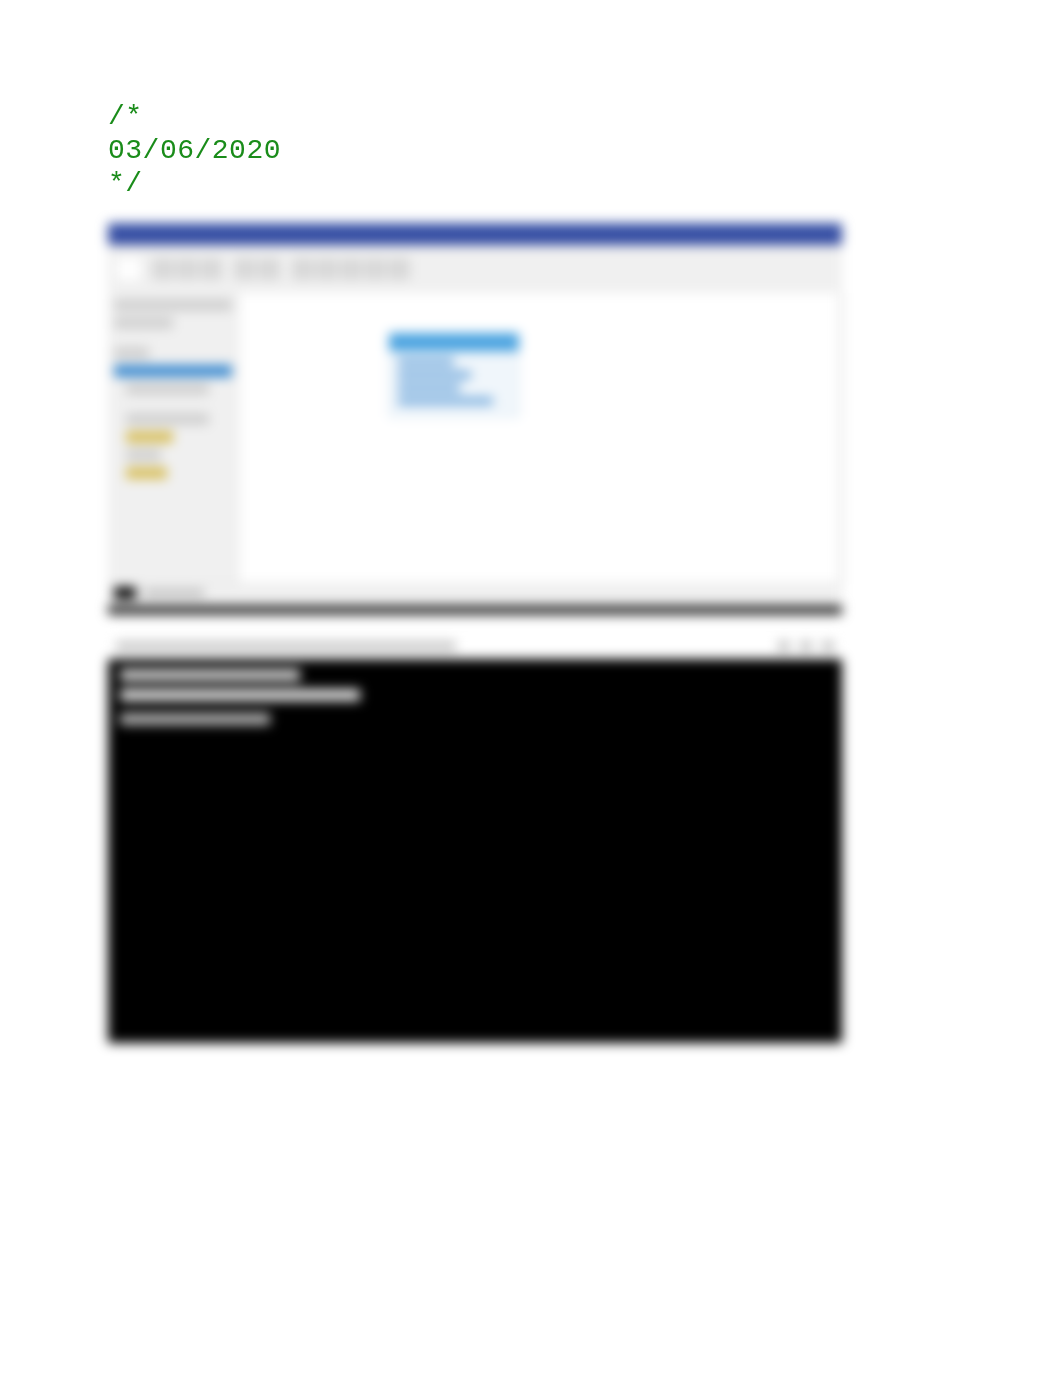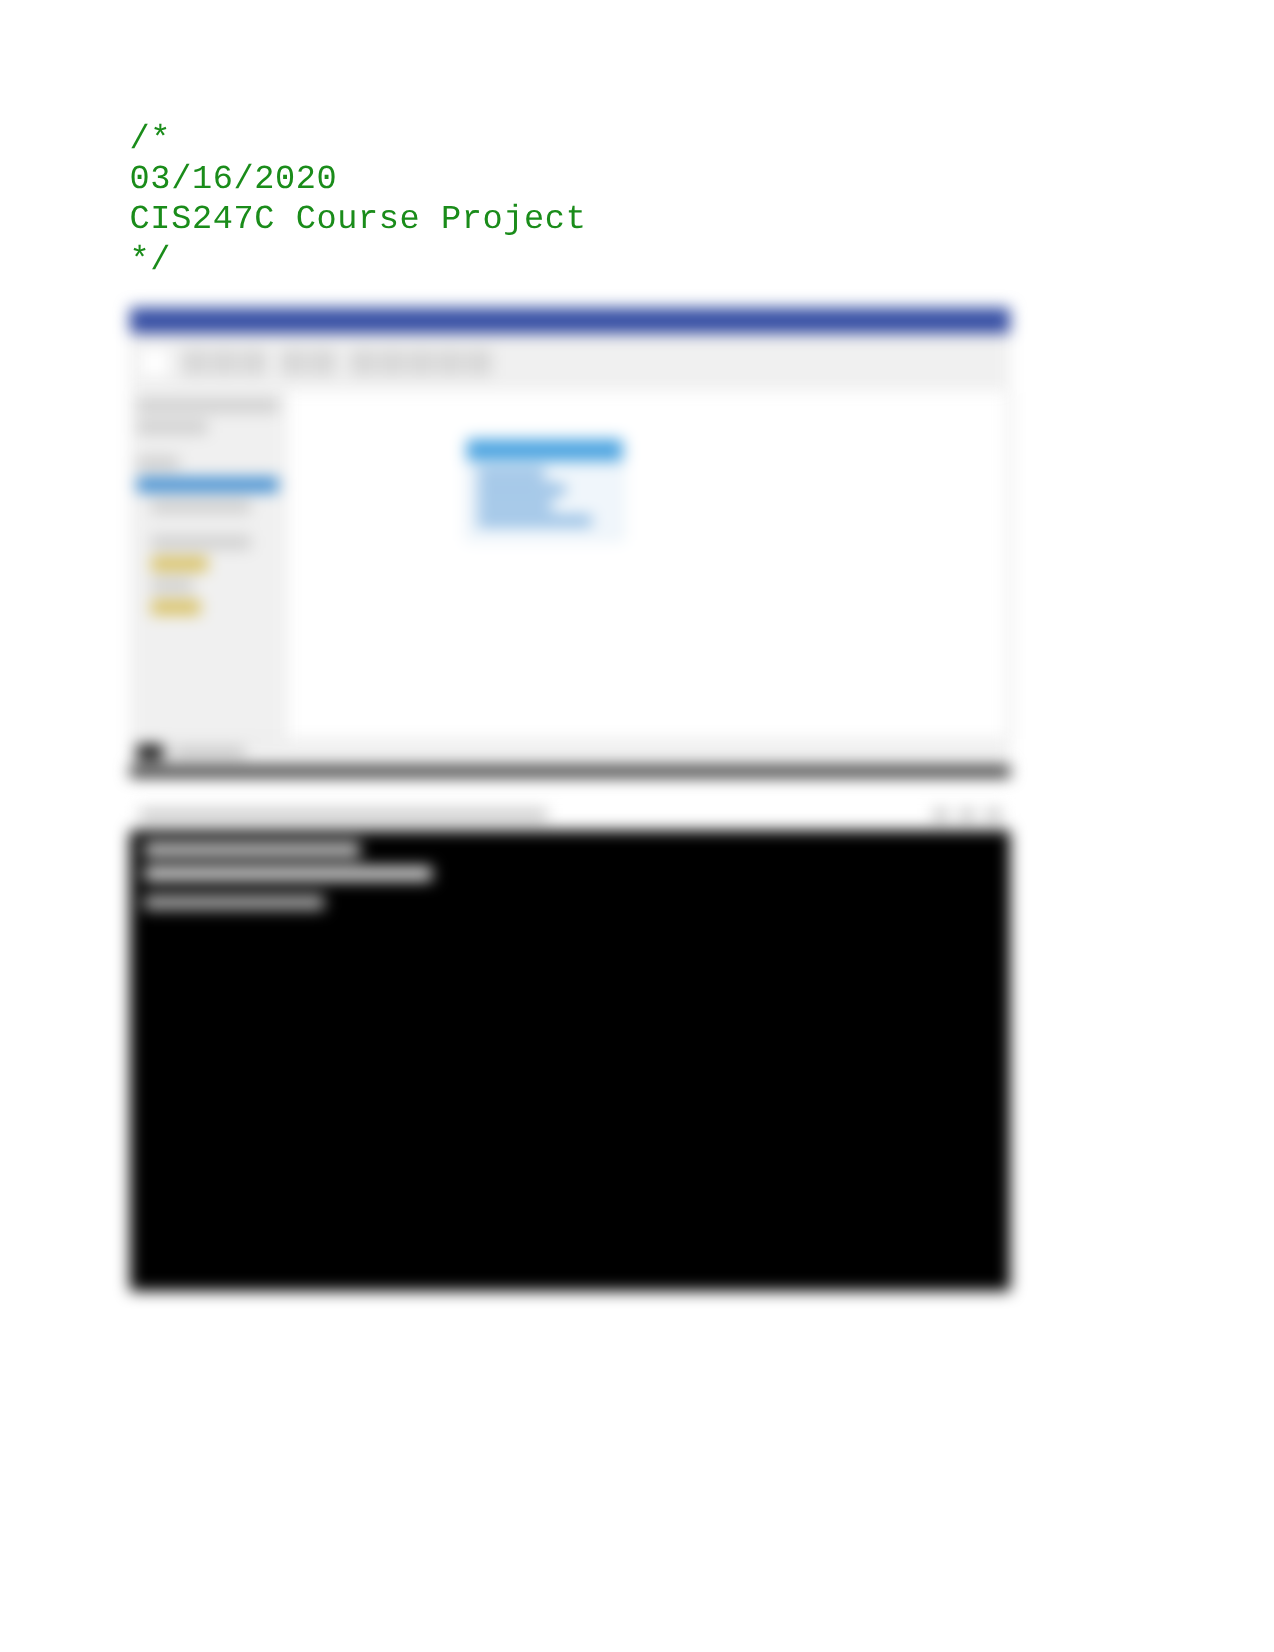--- a/index.html
+++ b/index.html
@@ -184,22 +184,21 @@
     }
     .con-line:nth-child(1){width:180px;}
     .con-line:nth-child(2){width:240px;background:#e0e0e0;}
     .con-line:nth-child(3){width:150px;background:#b0b0b0;margin-top:12px;}
   </style>
 </head>
 <body>
 
 <div class="code-header">
   <div>/*</div>
-  <div>03/16/2020</div>
-  <div>CIS247C Course Project</div>
+  <div>03/06/2020</div>
   <div>*/</div>
 </div>
 
 <div class="ide-screenshot">
   <div class="ide-titlebar"></div>
   <div class="ide-toolbar">
     <div class="tb-group">
       <div class="tb-btn w"></div>
     </div>
     <div class="tb-group">

